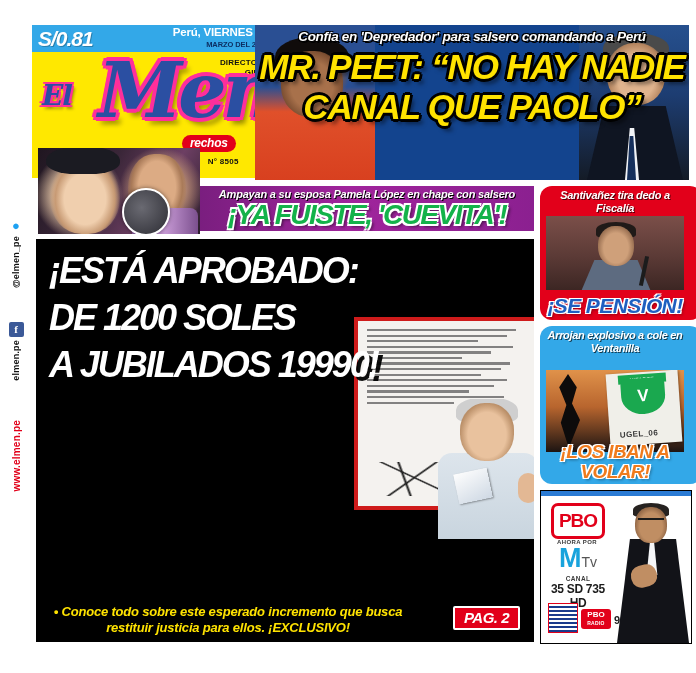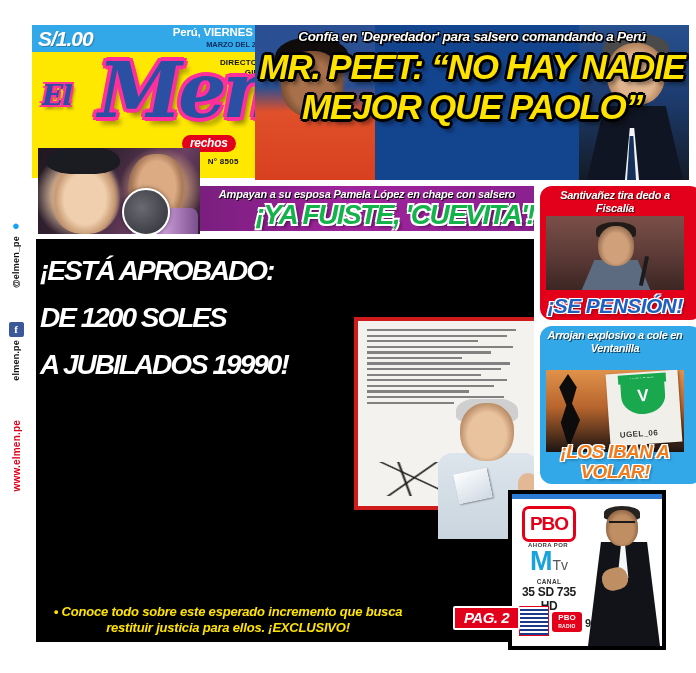--- a/index.html
+++ b/index.html
@@ -304,21 +304,21 @@
     width: 334px; text-align: center;
     color: #ffffff;
     font-size: 11px;
     font-weight: bold;
     font-style: italic;
     letter-spacing: -.2px;
     text-shadow: 1px 1px 0 #000;
   }
   .cuevita-head {
     position: absolute; left: 0; top: 14px;
-    width: 334px; text-align: right;
+    width: 334px; text-align: center;
     color: #14b24a;
     font-size: 28px;
     line-height: 30px;
     font-weight: bold;
     font-style: italic;
     letter-spacing: -1.5px;
     text-shadow:
       -1.6px -1.6px 0 #fff, 1.6px -1.6px 0 #fff,
       -1.6px  1.6px 0 #fff, 1.6px  1.6px 0 #fff,
       0 0 2px #fff, 3px 3px 3px rgba(0,0,0,.45);
@@ -389,24 +389,24 @@
     box-shadow: 1px 1px 2px rgba(0,0,0,.4);
   }
   .mm-thumb {
     position: absolute; right: 4px; top: 74px;
     width: 20px; height: 30px;
     border-radius: 10px;
     background: #e3b894;
   }
   .main-head {
     position: absolute;
-    left: 4px; top: 8px;
+    left: 13px; top: 8px;
     width: 486px;
     color: #ffffff;
-    font-size: 28px;
+    font-size: 36px;
     line-height: 47px;
     font-weight: bold;
     font-style: italic;
     letter-spacing: -2px;
     text-shadow: 4px 4px 0 rgba(0,0,0,.95);
     z-index: 4;
   }
   .main-head span { display: block; white-space: nowrap; }
   .main-sub {
     position: absolute;
@@ -553,24 +553,24 @@
     line-height: 20px;
     text-shadow:
       -1.4px -1.4px 0 #fff, 1.4px -1.4px 0 #fff,
       -1.4px 1.4px 0 #fff, 1.4px 1.4px 0 #fff,
       2px 2px 3px rgba(0,0,0,.4);
   }
 
   
   .ad {
     position: absolute;
-    left: 508px; top: 490px;
+    left: 540px; top: 490px;
     width: 150px; height: 152px;
     background: #ffffff;
-    border: 4px solid #000000;
+    border: 1px solid #000000;
     overflow: hidden;
   }
   .ad-topbar {
     position: absolute; left: 0; top: 0;
     width: 150px; height: 5px;
     background: #2b7bd4;
   }
   .pbo-logo {
     position: absolute; left: 10px; top: 12px;
     width: 48px; height: 30px;
@@ -690,21 +690,21 @@
       <span class="vtext fb-handle">elmen.pe</span>
       <span class="ic-box ic-fb">f</span>
     </div>
     <div class="rail-item" style="top:420px;">
       <span class="vtext web-url">www.elmen.pe</span>
     </div>
   </div>
 
   <div class="masthead">
     <div class="price-bar">
-      <span class="price">S/1.00</span>
+      <span class="price">S/0.81</span>
       <div class="dateblock">
         <div class="dateline1">Perú, VIERNES 21</div>
         <div class="dateline2">MARZO DEL 2025</div>
       </div>
     </div>
     <div class="director">
       <div>DIRECTOR:</div>
       <div>GINO</div>
       <div>ZÁRATE</div>
     </div>
@@ -737,21 +737,21 @@
       <div class="peet-suit-r"></div>
       <div class="peet-shirt-r"></div>
       <div class="peet-tie-r"></div>
       <div class="peet-hair-r"></div>
       <div class="peet-face-r"></div>
     </div>
     <div class="peet-kicker">Confía en 'Depredador' para salsero comandando a Perú</div>
     <div class="peet-head">
       <span>MR. PEET: “NO</span>
       <span>HAY NADIE</span>
-      <span>MEJOR QUE PAOLO”</span>
+      <span>CANAL QUE PAOLO”</span>
     </div>
   </div>
 
   <div class="cuevita">
     <div class="cuevita-kicker">Ampayan a su esposa Pamela López en chape con salsero</div>
     <div class="cuevita-head">¡YA FUISTE, 'CUEVITA'!</div>
   </div>
 
   <div class="main">
     <div class="main-doc">

